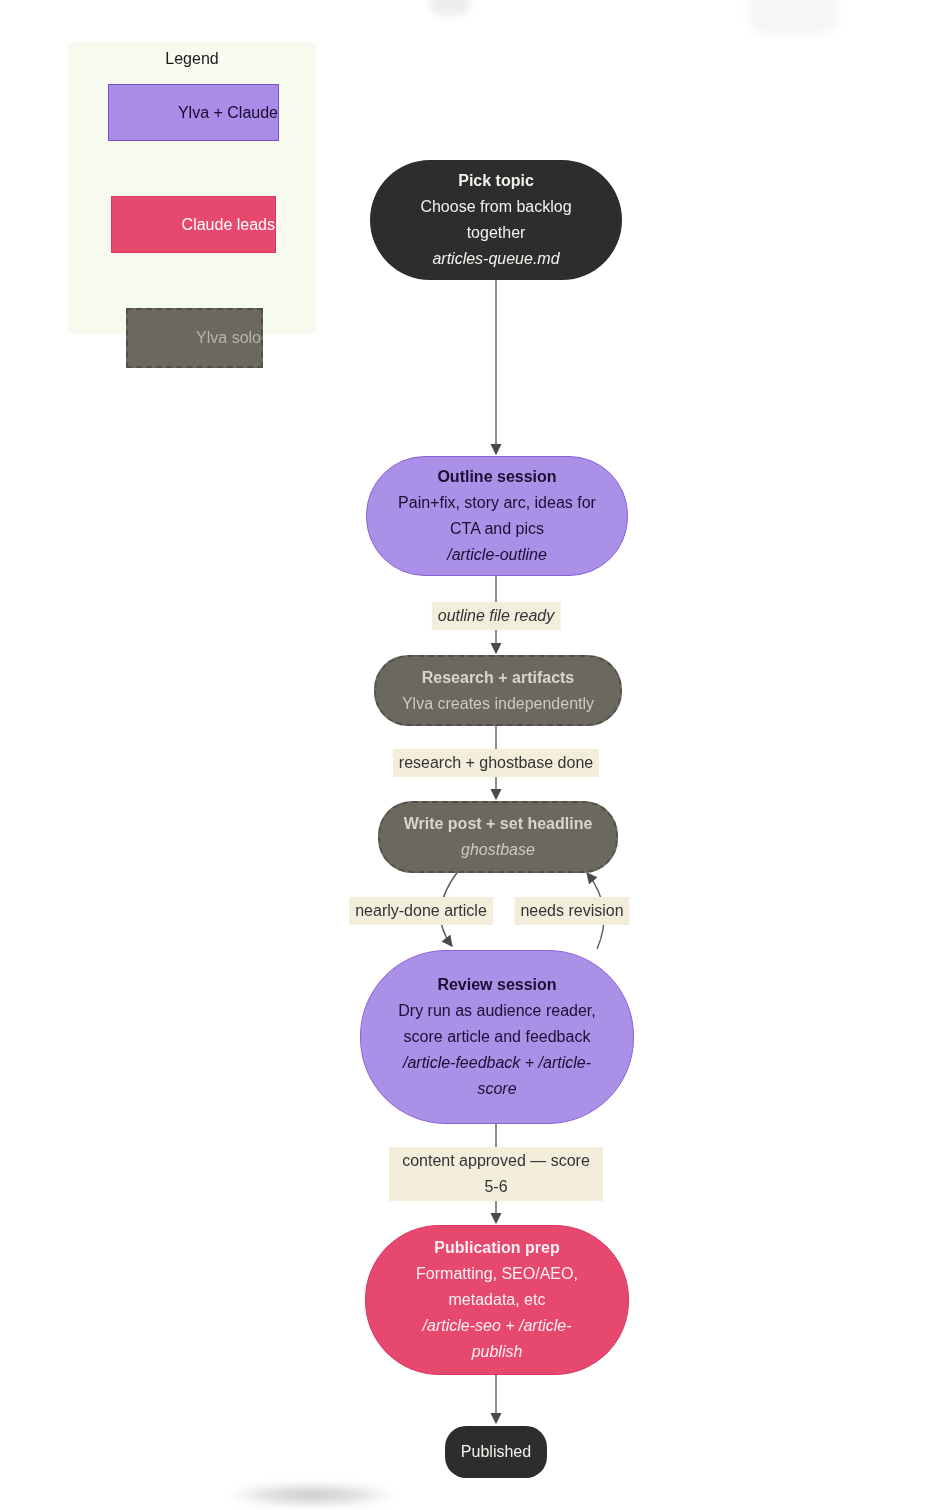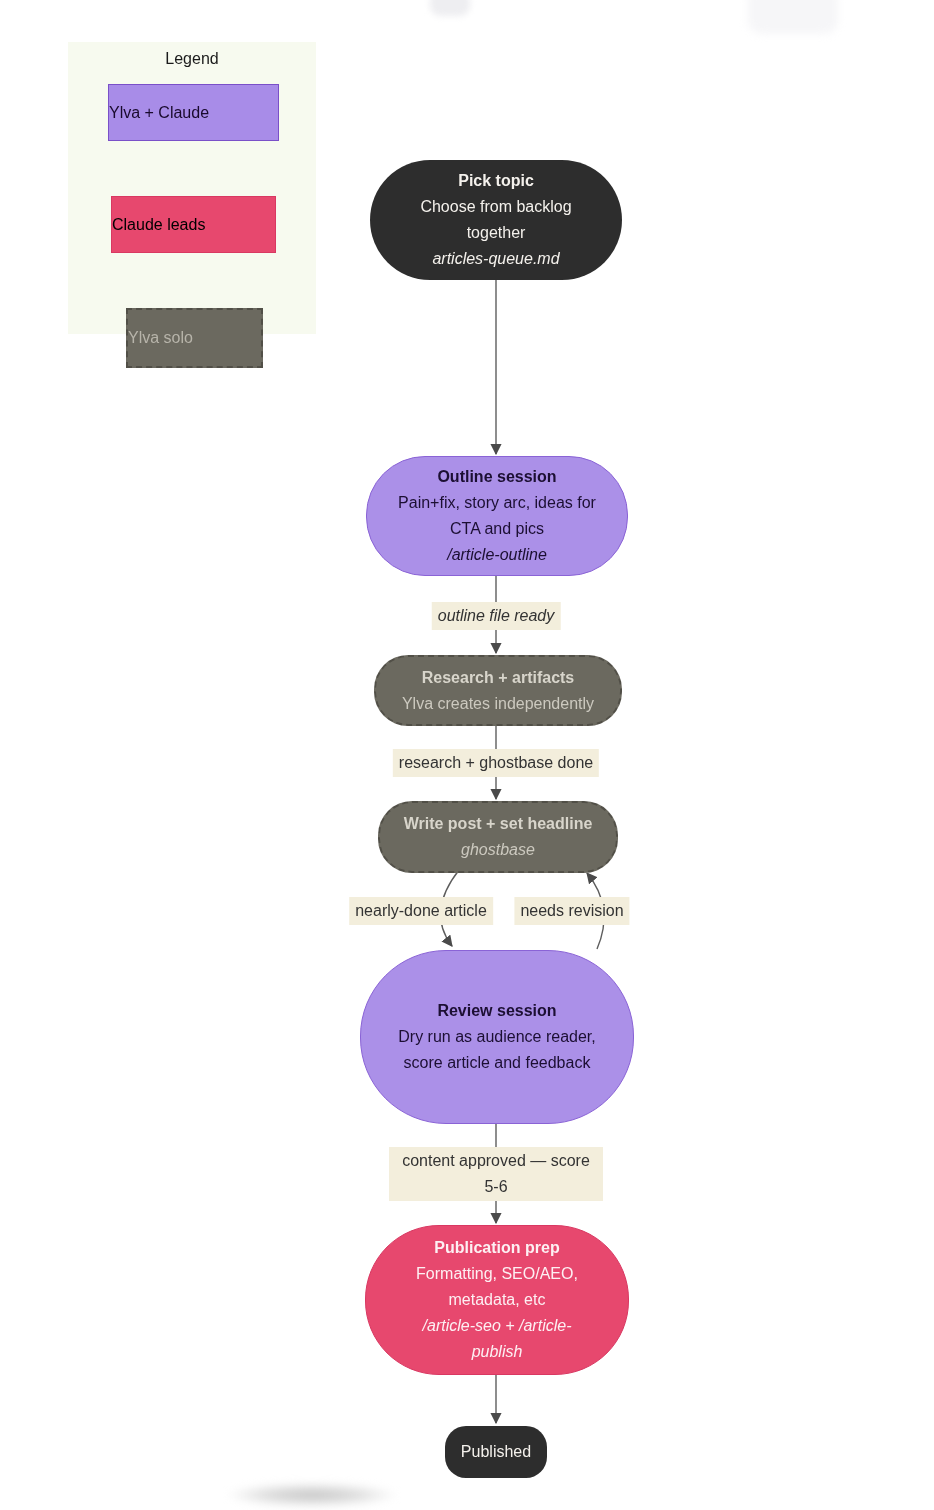--- a/index.html
+++ b/index.html
@@ -11,23 +11,23 @@
   
   .artifact{position:absolute;z-index:0;pointer-events:none;}
   .artifact-top-left{left:430px;top:-10px;width:40px;height:26px;background:#eeeef1;border-radius:10px;filter:blur(3px);}
   .artifact-top-right{left:748px;top:-14px;width:90px;height:48px;background:#f6f6f8;border-radius:14px;filter:blur(4px);}
   .artifact-bottom{left:226px;top:1483px;width:172px;height:24px;border-radius:12px;
     background:radial-gradient(closest-side,#c6c6c6 0%,#dedede 55%,rgba(255,255,255,0) 100%);filter:blur(4px);}
 
   
   .legend{position:absolute;left:62px;top:42px;width:248px;height:292px;background:#f7faef;z-index:2;margin-left:6px;}
   .legend-title{position:absolute;top:8px;left:0;width:100%;text-align:center;font-size:16px;color:#1b1b1b;}
-  .swatch{position:absolute;display:flex;align-items:center;justify-content:flex-start;font-size:16px;white-space:nowrap;overflow:hidden;}
+  .swatch{position:absolute;display:flex;align-items:center;justify-content:flex-end;font-size:16px;white-space:nowrap;overflow:hidden;}
   .swatch-both{left:40px;top:42px;width:169px;height:55px;background:#a88ce8;border:1px solid #7a50c8;color:#190a2d;}
-  .swatch-claude{left:43px;top:154px;width:163px;height:55px;background:#e7486e;border:1px solid #d93862;color:#000000;}
+  .swatch-claude{left:43px;top:154px;width:163px;height:55px;background:#e7486e;border:1px solid #d93862;color:#ffffff;}
   .swatch-ylva{left:58px;top:266px;width:133px;height:56px;background:#6b695f;border:2px dashed #514f47;color:#b7b4aa;}
 
   
   svg.edges{position:absolute;left:0;top:0;z-index:1;}
   .edge{stroke:#5d5d5d;stroke-width:1.4;fill:none;}
 
   
   .edge-label{
     position:absolute;z-index:2;transform:translateX(-50%);
     background:#f3eedc;color:#333333;font-size:16px;line-height:26px;
@@ -134,20 +134,21 @@
     <div class="inner">
       <div class="t">Write post + set headline</div>
       <div class="c">ghostbase</div>
     </div>
   </div>
 
   <div class="node node-both" id="n-review">
     <div class="inner">
       <div class="t">Review session</div>
       <div class="b">Dry run as audience reader, score article and feedback</div>
+      <div class="c">/article-feedback + /article-score</div>
     </div>
   </div>
 
   <div class="node node-claude" id="n-pub">
     <div class="inner">
       <div class="t">Publication prep</div>
       <div class="b">Formatting, SEO/AEO, metadata, etc</div>
       <div class="c">/article-seo + /article-publish</div>
     </div>
   </div>

